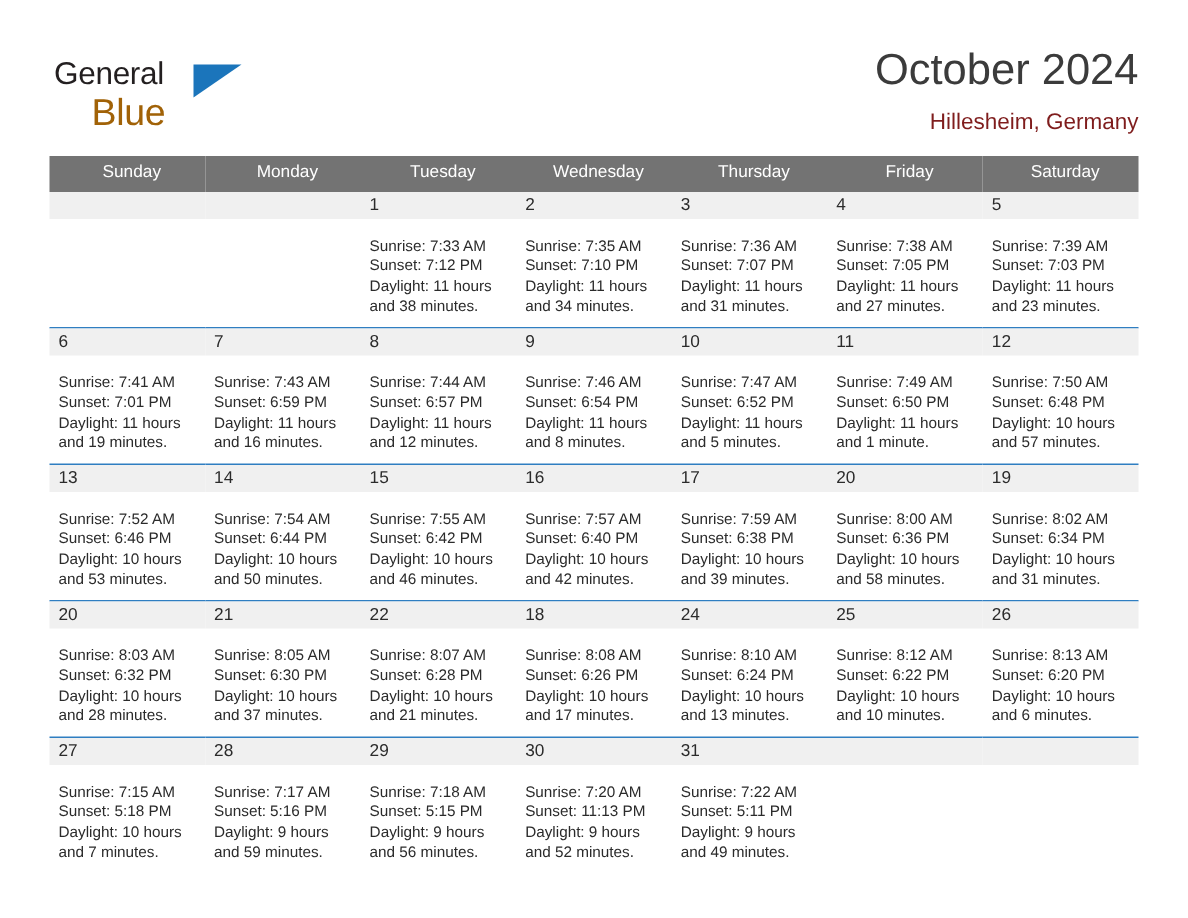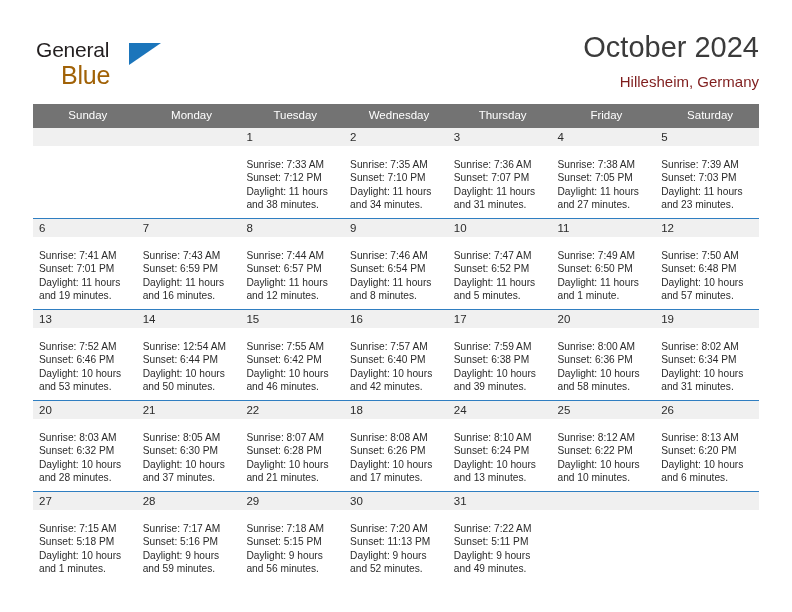--- a/index.html
+++ b/index.html
@@ -336,21 +336,21 @@
                 <div>Sunset: 6:46 PM</div>
                 <div class="daylight-line">Daylight: 10 hours</div>
                 <div class="daylight-line">and 53 minutes.</div>
               </div>
             </div>
           </td>
           <td>
             <div class="cell-inner">
               <div class="daynum-band">14</div>
               <div class="cell-body">
-                <div>Sunrise: 12:54 AM</div>
+                <div>Sunrise: 7:54 AM</div>
                 <div>Sunset: 6:44 PM</div>
                 <div class="daylight-line">Daylight: 10 hours</div>
                 <div class="daylight-line">and 50 minutes.</div>
               </div>
             </div>
           </td>
           <td>
             <div class="cell-inner">
               <div class="daynum-band">15</div>
               <div class="cell-body">
@@ -486,21 +486,21 @@
           </td>
         </tr>
         <tr class="week-row">
           <td>
             <div class="cell-inner">
               <div class="daynum-band">27</div>
               <div class="cell-body">
                 <div>Sunrise: 7:15 AM</div>
                 <div>Sunset: 5:18 PM</div>
                 <div class="daylight-line">Daylight: 10 hours</div>
-                <div class="daylight-line">and 1 minutes.</div>
+                <div class="daylight-line">and 7 minutes.</div>
               </div>
             </div>
           </td>
           <td>
             <div class="cell-inner">
               <div class="daynum-band">28</div>
               <div class="cell-body">
                 <div>Sunrise: 7:17 AM</div>
                 <div>Sunset: 5:16 PM</div>
                 <div class="daylight-line">Daylight: 9 hours</div>

